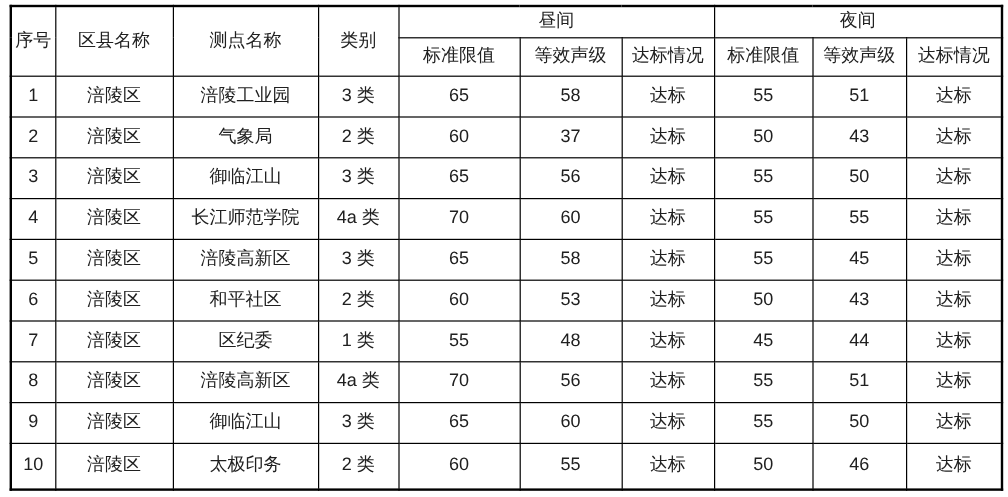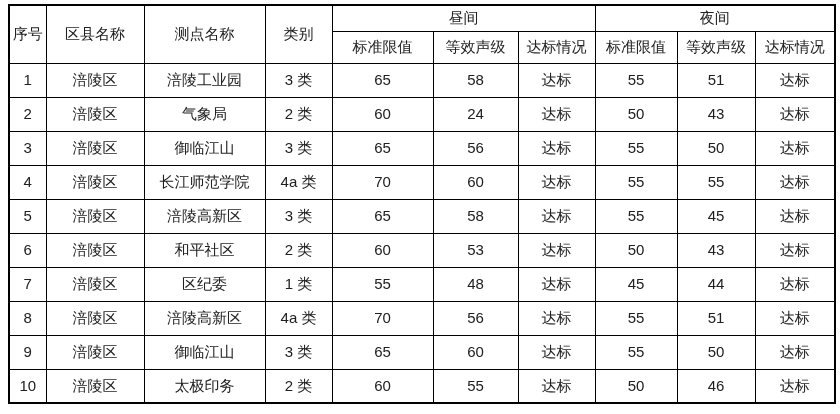--- a/index.html
+++ b/index.html
@@ -34,21 +34,21 @@
     text-align: center;
     vertical-align: middle;
     padding: 0 2px;
     font-weight: normal;
     line-height: 1.35;
     overflow: hidden;
   }
   tr.hdr-top    { height: 26px; }
   tr.hdr-sub    { height: 32px; }
   tr.data-row   { height: 34px; }
-  tr.data-row:last-child { height: 34px; margin-left: 17px; }
+  tr.data-row:last-child { height: 39px; margin-left: 17px; }
   th.th-serial {
     word-break: break-all;
     padding: 0 10px;
   }
 </style>
 </head>
 <body>
 
 <div class="page">
   <table class="noise-table">
@@ -94,21 +94,21 @@
     <td>55</td>
     <td>51</td>
     <td>达标</td>
   </tr>
         <tr class="data-row">
     <td>2</td>
     <td>涪陵区</td>
     <td>气象局</td>
     <td>2 类</td>
     <td>60</td>
-    <td>24</td>
+    <td>37</td>
     <td>达标</td>
     <td>50</td>
     <td>43</td>
     <td>达标</td>
   </tr>
         <tr class="data-row">
     <td>3</td>
     <td>涪陵区</td>
     <td>御临江山</td>
     <td>3 类</td>

